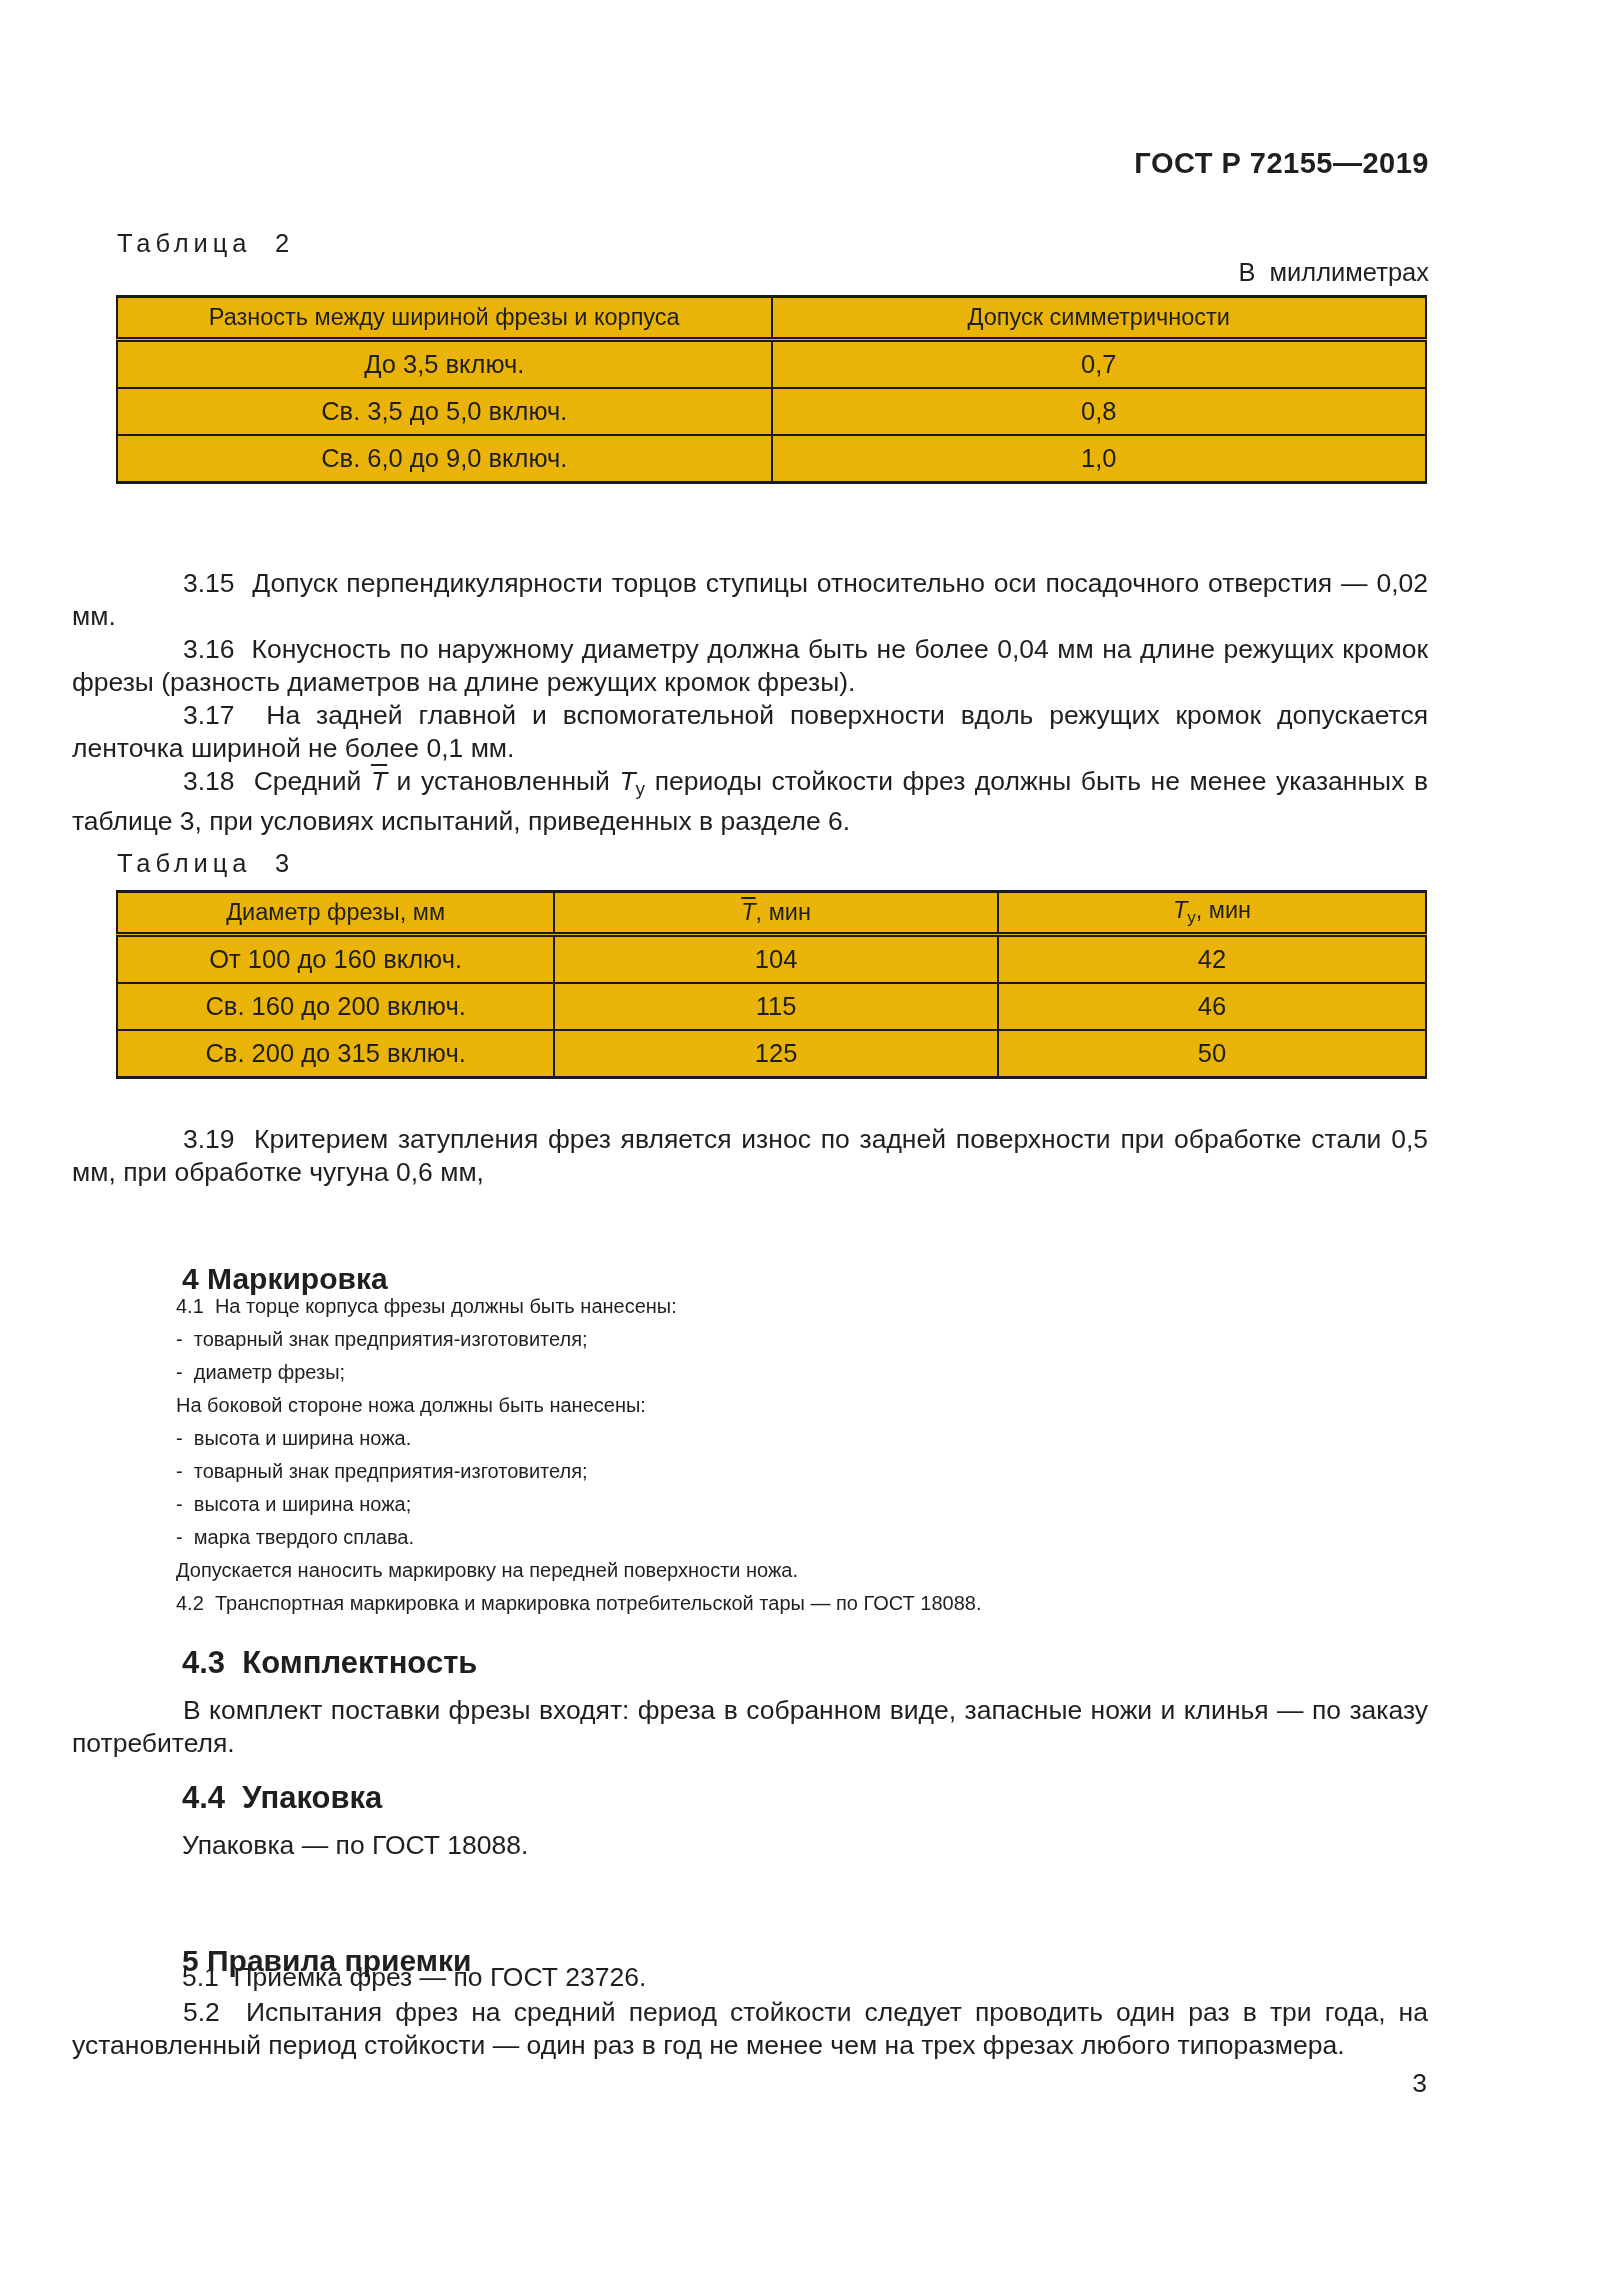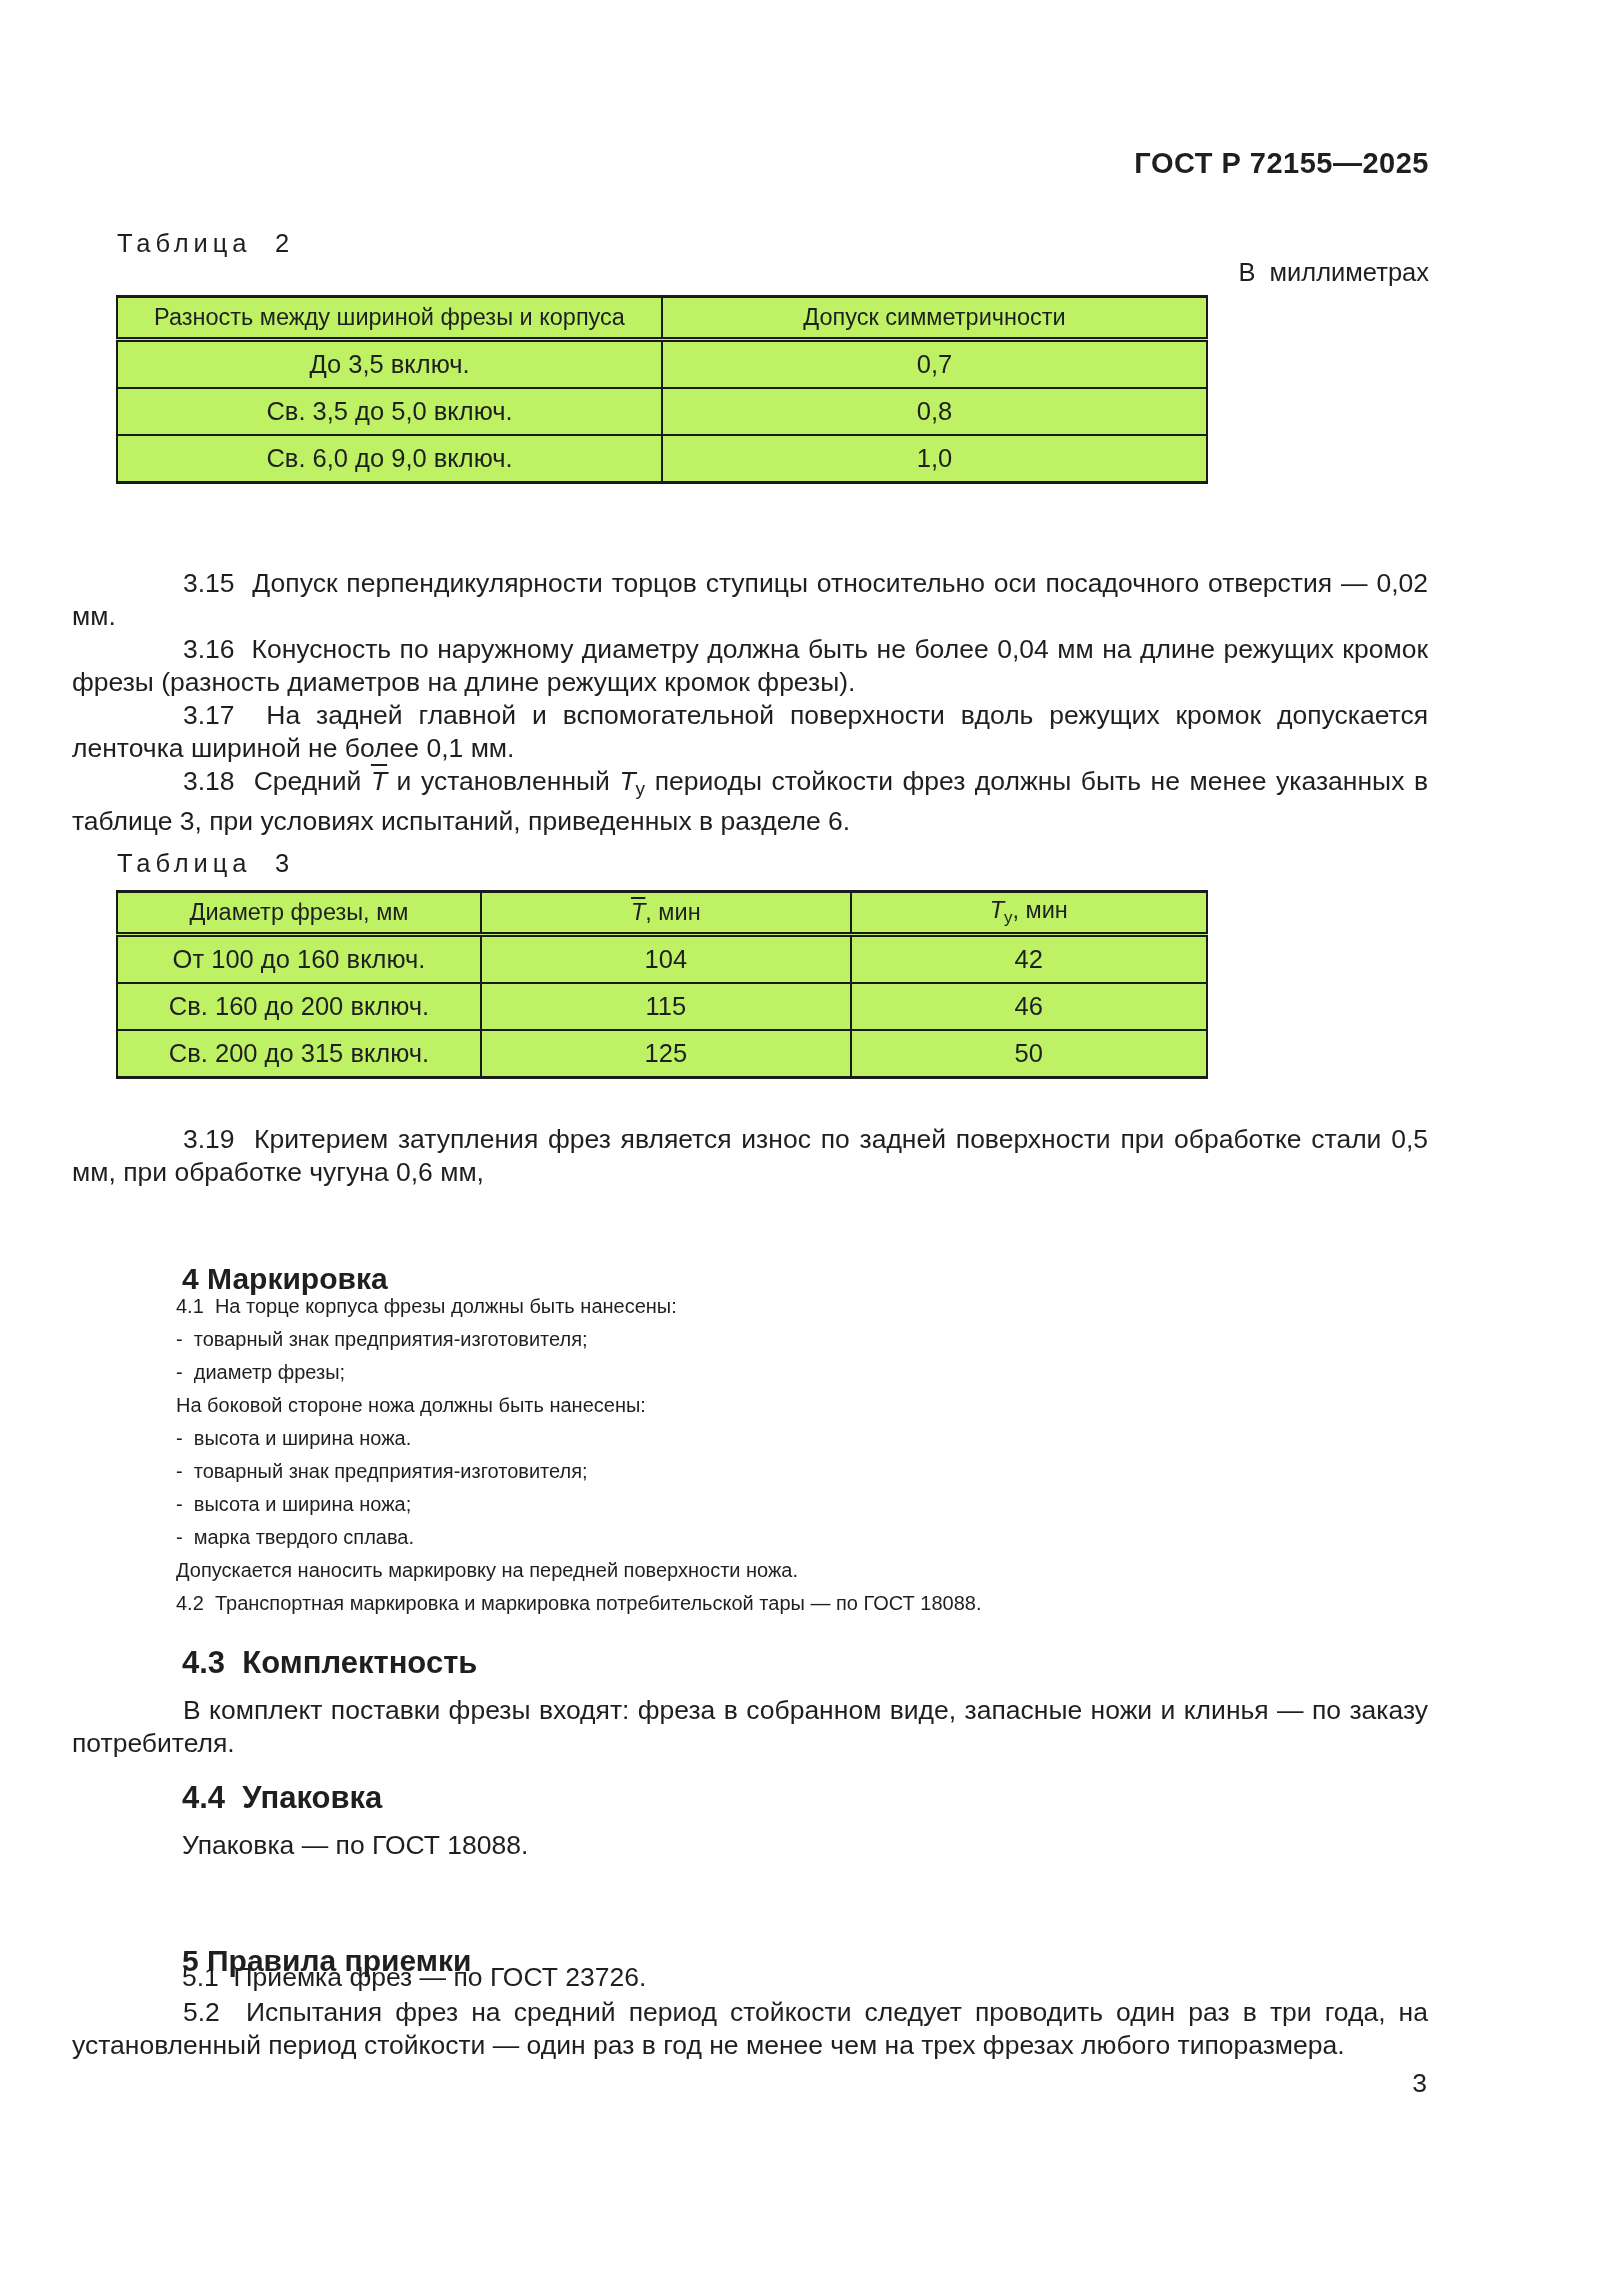--- a/index.html
+++ b/index.html
@@ -25,22 +25,22 @@
     letter-spacing:4.9px; word-spacing:11.8px;
   }
   .units {
     left:72px; top:258px; width:1357px;
     text-align:right; font-size:25.5px;
   }
 
   table.gtable {
     border-collapse:collapse;
     table-layout:fixed;
-    width:1092px;
-    background:#bef264;
+    width:1311px;
+    background:#eab308;
   }
   table.gtable th, table.gtable td {
     border-left:2px solid #1a1a1a;
     border-right:2px solid #1a1a1a;
     text-align:center; vertical-align:middle;
     padding:0 5.9px;
     overflow:hidden;
   }
   table.gtable th {
     font-weight:normal;
@@ -89,21 +89,21 @@
   .page-num {
     left:72px; top:2068px; width:1355px;
     text-align:right; font-size:26.5px;
   }
 </style>
 </head>
 <body>
 
 <div class="page">
 
-  <div class="abs gost-ref">ГОСТ Р 72155—2025</div>
+  <div class="abs gost-ref">ГОСТ Р 72155—2019</div>
 
   <div class="abs tbl-caption" style="top:229px;">Таблица 2</div>
 
   <div class="abs units">В&nbsp; миллиметрах</div>
 
   <table class="gtable abs" style="left:116px; top:295px;">
     <colgroup>
         <col style="width:50%">
         <col style="width:50%">
       </colgroup>

